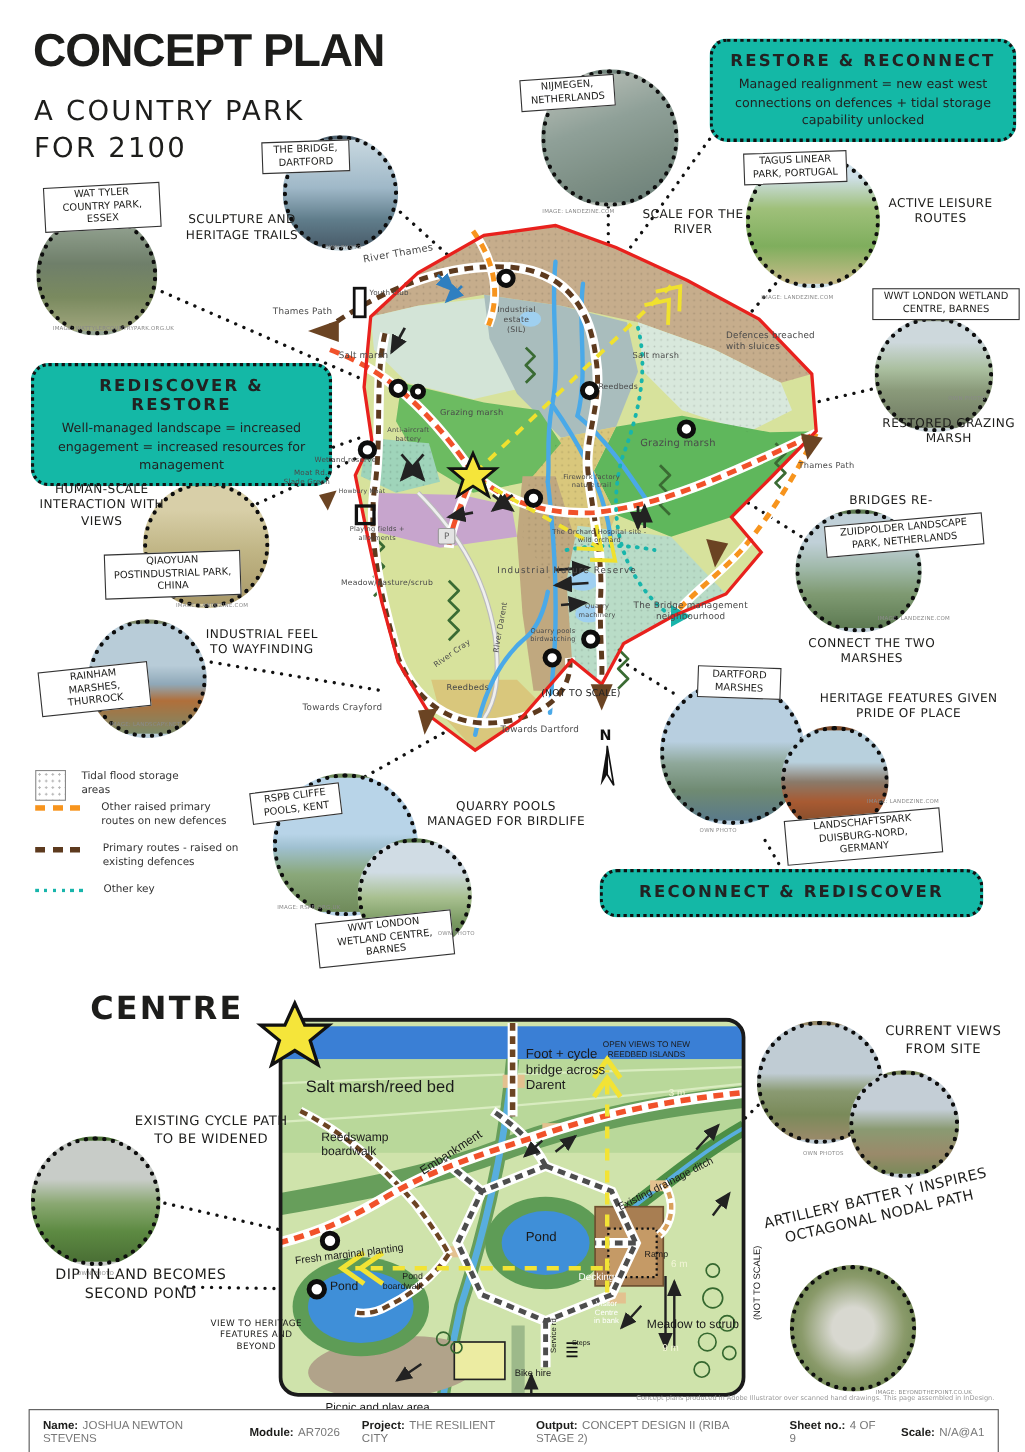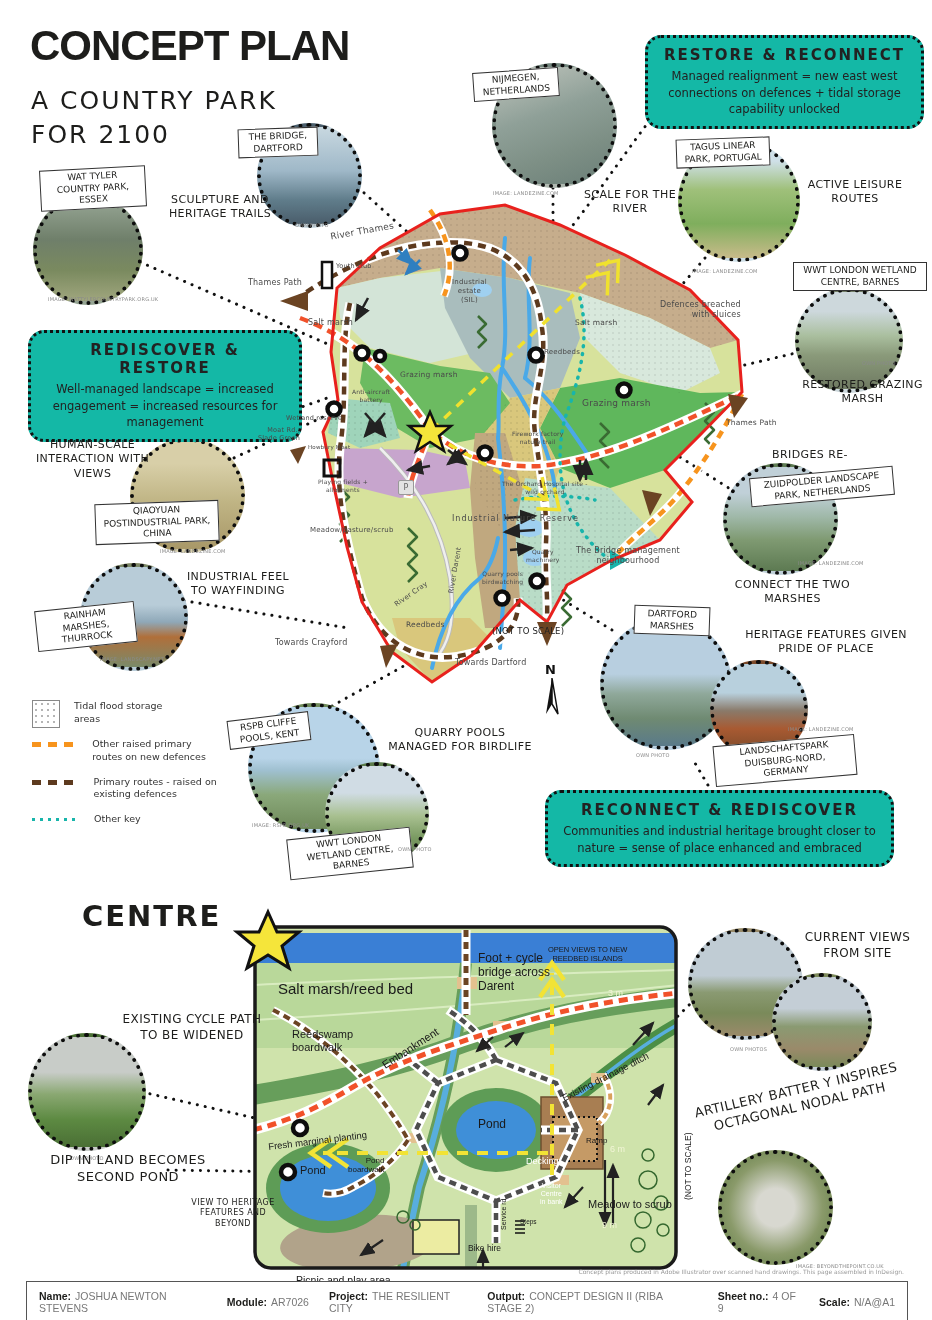--- a/index.html
+++ b/index.html
@@ -340,21 +340,20 @@
   <div class="abs cbox" style="left:645px;top:35px;width:245px">
     <div class="t">RESTORE &amp; RECONNECT</div>
     <div class="b">Managed realignment = new east west connections on defences + tidal storage capability unlocked</div>
   </div>
   <div class="abs cbox" style="left:28px;top:330px;width:240px">
     <div class="t">REDISCOVER &amp; RESTORE</div>
     <div class="b">Well-managed landscape = increased engagement = increased resources for management</div>
   </div>
   <div class="abs cbox" style="left:545px;top:790px;width:315px">
     <div class="t">RECONNECT &amp; REDISCOVER</div>
-    <div class="b">Communities and industrial heritage brought closer to nature = sense of place enhanced and embraced</div>
   </div>
 
   <div class="abs photo" style="left:33px;top:195px;width:110px;height:110px;background:linear-gradient(180deg,#97a695 0%,#6f7f6a 40%,#7a8a5f 70%,#a0a67e 100%)"></div>
   <div class="abs plabel" style="left:40px;top:168px;width:92px;transform:rotate(-3deg)">WAT TYLER COUNTRY PARK, ESSEX</div>
   <div class="abs credit" style="left:48px;top:296px">IMAGE: WATTYLERCOUNTRYPARK.ORG.UK</div>
 
   <div class="abs photo" style="left:257px;top:123px;width:105px;height:105px;background:linear-gradient(180deg,#c8d8e0,#9fb8c8 45%,#607d8b 75%,#4a5d6b)"></div>
   <div class="abs plabel" style="left:238px;top:128px;width:66px;transform:rotate(-2deg)">THE BRIDGE, DARTFORD</div>
   <div class="abs credit" style="left:295px;top:222px">OWN PHOTO</div>
 
@@ -418,21 +417,21 @@
   <div class="abs ann" style="left:178px;top:570px;width:120px">INDUSTRIAL FEEL TO WAYFINDING</div>
   <div class="abs ann" style="left:742px;top:628px;width:168px">HERITAGE FEATURES GIVEN PRIDE OF PLACE</div>
   <div class="abs ann" style="left:385px;top:726px;width:150px">QUARRY POOLS MANAGED FOR BIRDLIFE</div>
   <div class="abs ann" style="left:785px;top:930px;width:145px;font-size:12px">CURRENT VIEWS FROM SITE</div>
   <div class="abs ann" style="left:688px;top:1082px;width:220px;font-size:13px;transform:rotate(-13deg)">ARTILLERY BATTER Y INSPIRES OCTAGONAL NODAL PATH</div>
   <div class="abs ann" style="left:122px;top:1012px;width:140px;font-size:12px">EXISTING CYCLE PATH TO BE WIDENED</div>
   <div class="abs ann" style="left:38px;top:1152px;width:180px;font-size:13px">DIP IN LAND BECOMES SECOND POND</div>
   <div class="abs ann" style="left:183px;top:1198px;width:100px;font-size:8px">VIEW TO HERITAGE FEATURES AND BEYOND</div>
 
   <div class="abs z5" style="left:32px;top:700px;width:190px">
-    <div style="display:flex;gap:14px;margin-bottom:10px;align-items:flex-start">
+    <div style="display:flex;gap:14px;align-items:flex-start">
       <div class="sw-tidal"></div>
       <div class="leg-label" style="width:90px">Tidal flood storage areas</div>
     </div>
     <div style="display:flex;gap:14px;margin-bottom:12px;align-items:flex-start">
       <div class="sw-line sw-orange" style="margin-top:4px"></div>
       <div class="leg-label" style="width:135px">Other raised primary routes on new defences</div>
     </div>
     <div style="display:flex;gap:14px;margin-bottom:12px;align-items:flex-start">
       <div class="sw-line sw-brown" style="margin-top:4px"></div>
       <div class="leg-label" style="width:130px">Primary routes - raised on existing defences</div>
@@ -449,21 +448,21 @@
   <div class="ml" style="left:308px;top:318px;font-size:8px">Salt marsh</div>
   <div class="ml pre" style="left:352px;top:388px;font-size:6px">Anti-aircraft
 battery</div>
   <div class="ml" style="left:400px;top:370px;font-size:7.5px">Grazing marsh</div>
   <div class="ml pre" style="left:452px;top:278px;font-size:7px">Industrial
 estate
 (SIL)</div>
   <div class="ml" style="left:544px;top:348px;font-size:7px">Reedbeds</div>
   <div class="ml" style="left:575px;top:318px;font-size:7.5px">Salt marsh</div>
   <div class="ml" style="left:582px;top:398px;font-size:9px">Grazing marsh</div>
-  <div class="ml pre" style="left:660px;top:300px;font-size:8px;text-align:right">Defences breached
+  <div class="ml pre" style="left:660px;top:300px;font-size:8px;text-align:left">Defences breached
 with sluices</div>
   <div class="ml" style="left:726px;top:418px;font-size:7.5px">Thames Path</div>
   <div class="ml" style="left:286px;top:414px;font-size:6.5px">Wetland reserve</div>
   <div class="ml pre" style="left:258px;top:426px;font-size:6.5px;text-align:right">Moat Rd.,
 Slade Green</div>
   <div class="ml" style="left:308px;top:444px;font-size:5.5px">Howbury Moat</div>
   <div class="ml pre" style="left:318px;top:478px;font-size:6px">Playing fields +
 allotments</div>
   <div class="abs pbox" style="left:398px;top:480px">P</div>
   <div class="ml" style="left:310px;top:526px;font-size:7px">Meadow/pasture/scrub</div>

